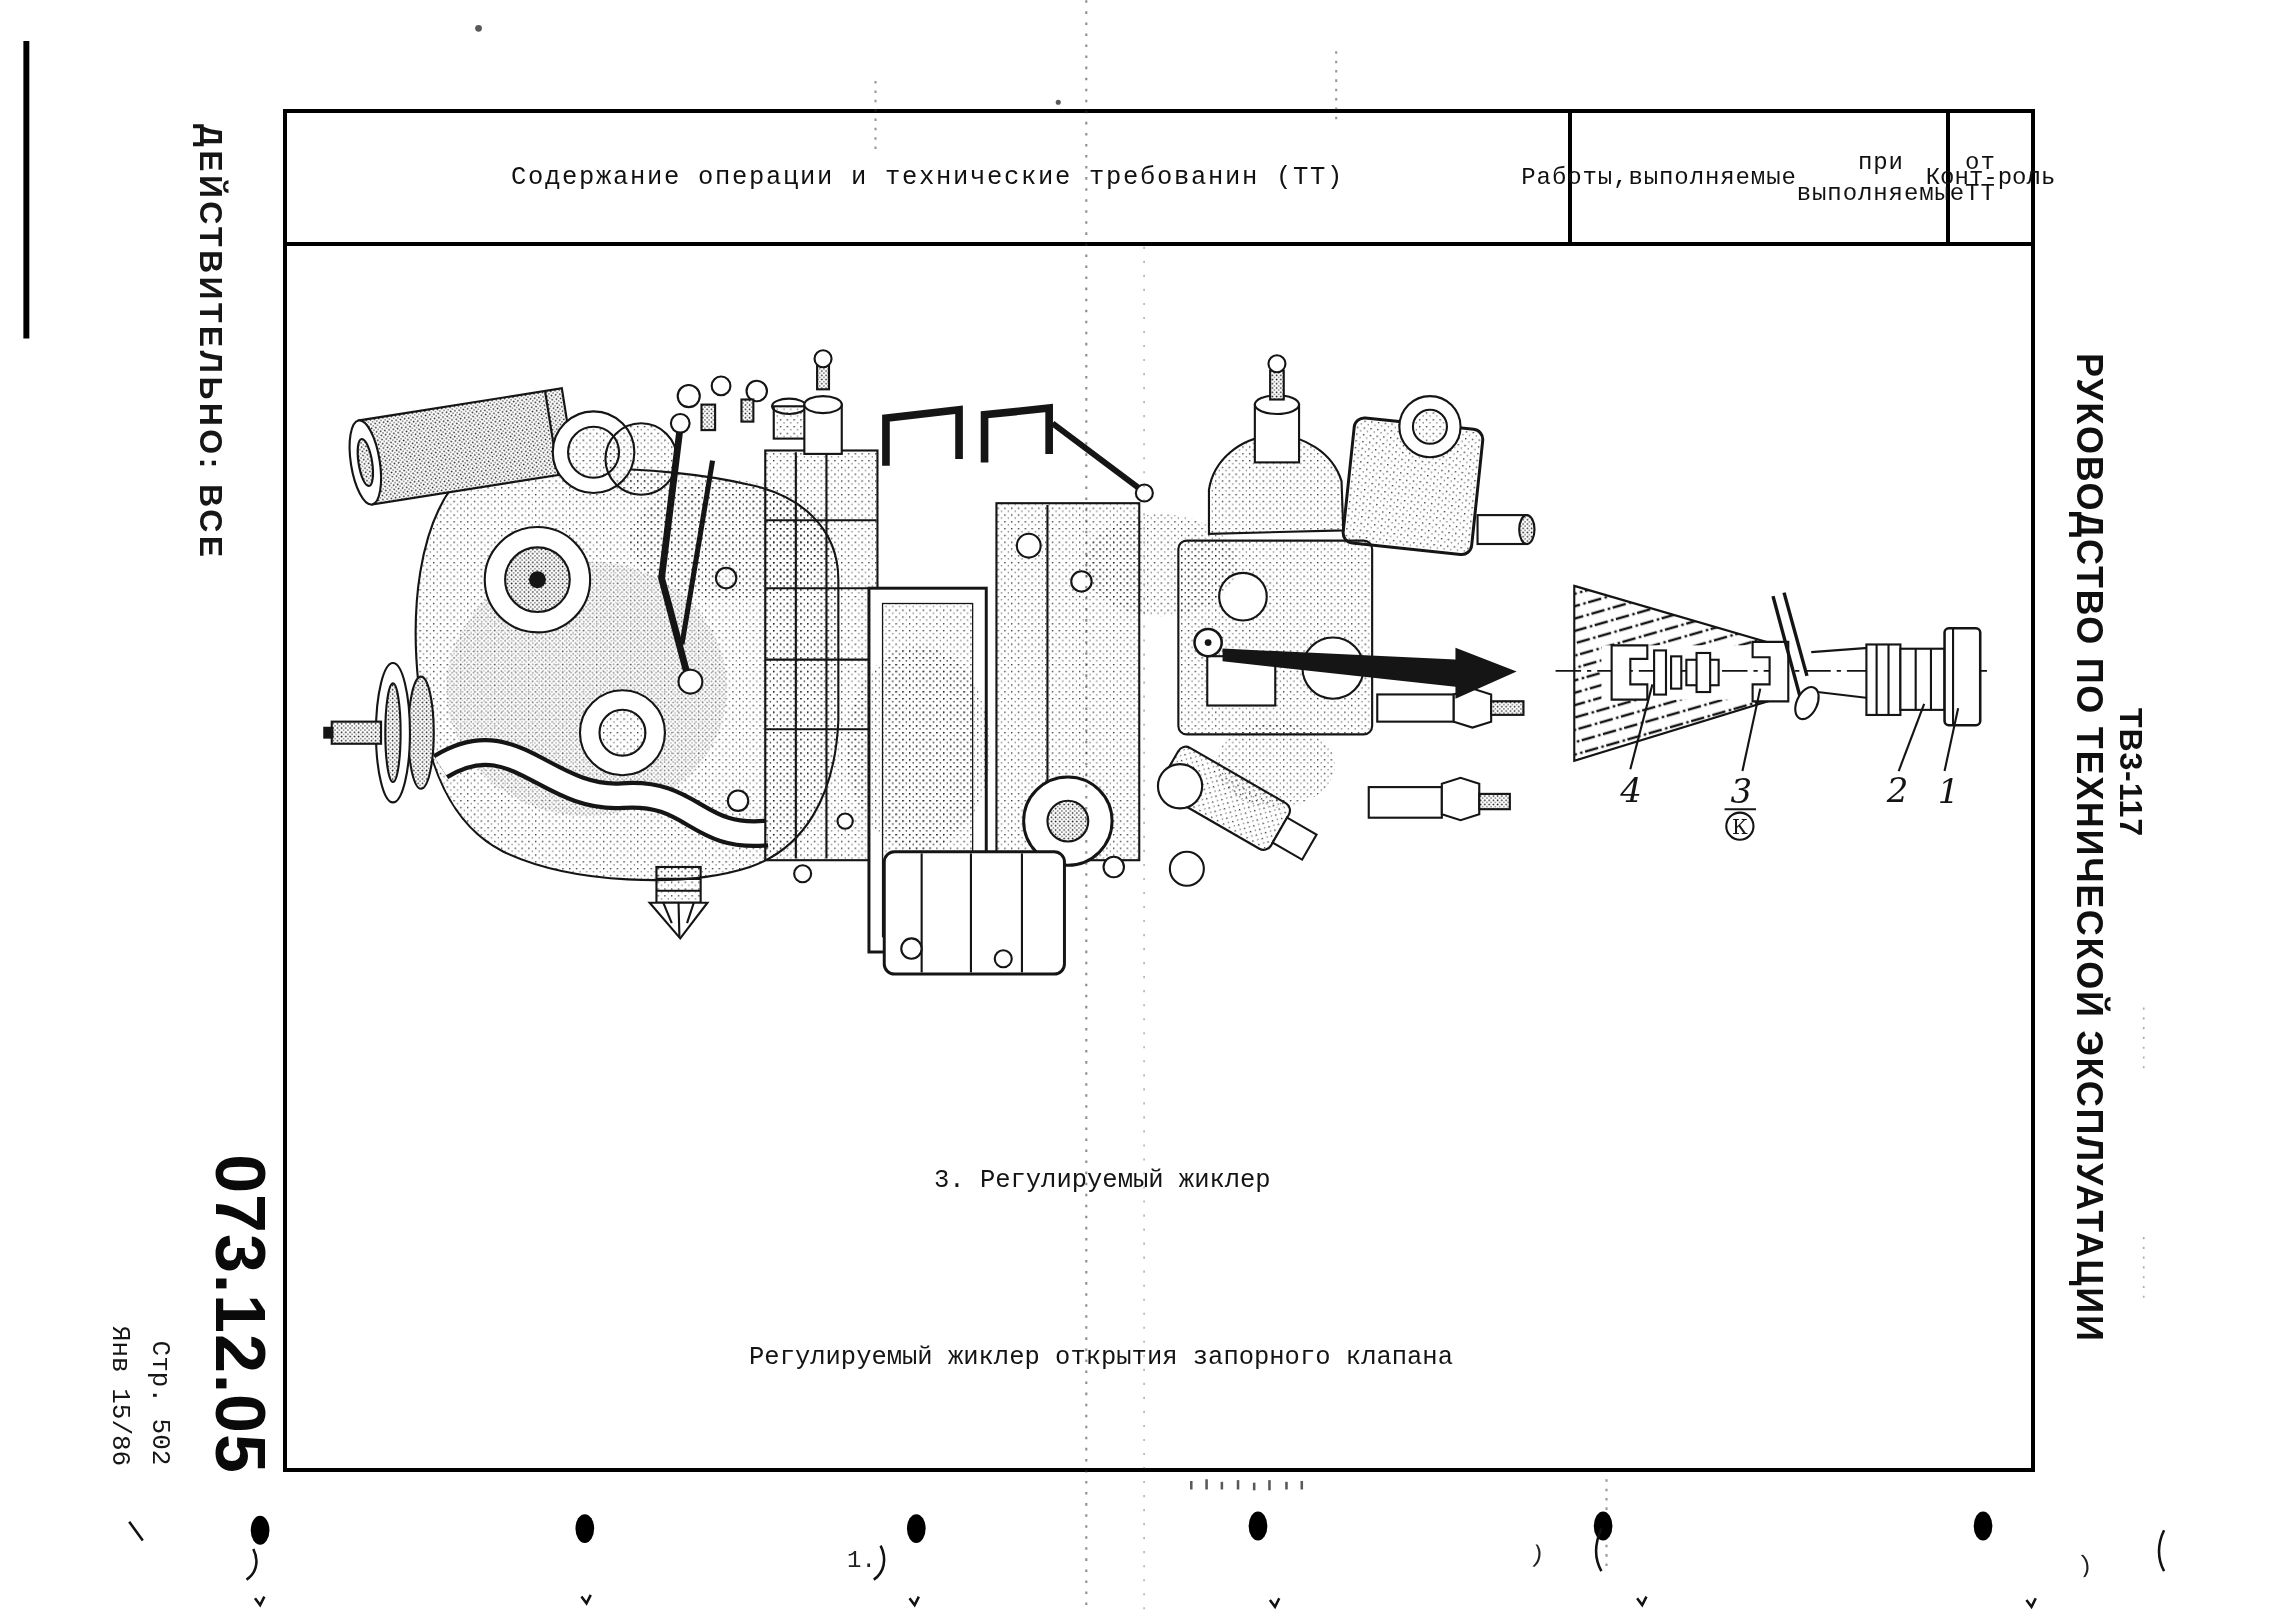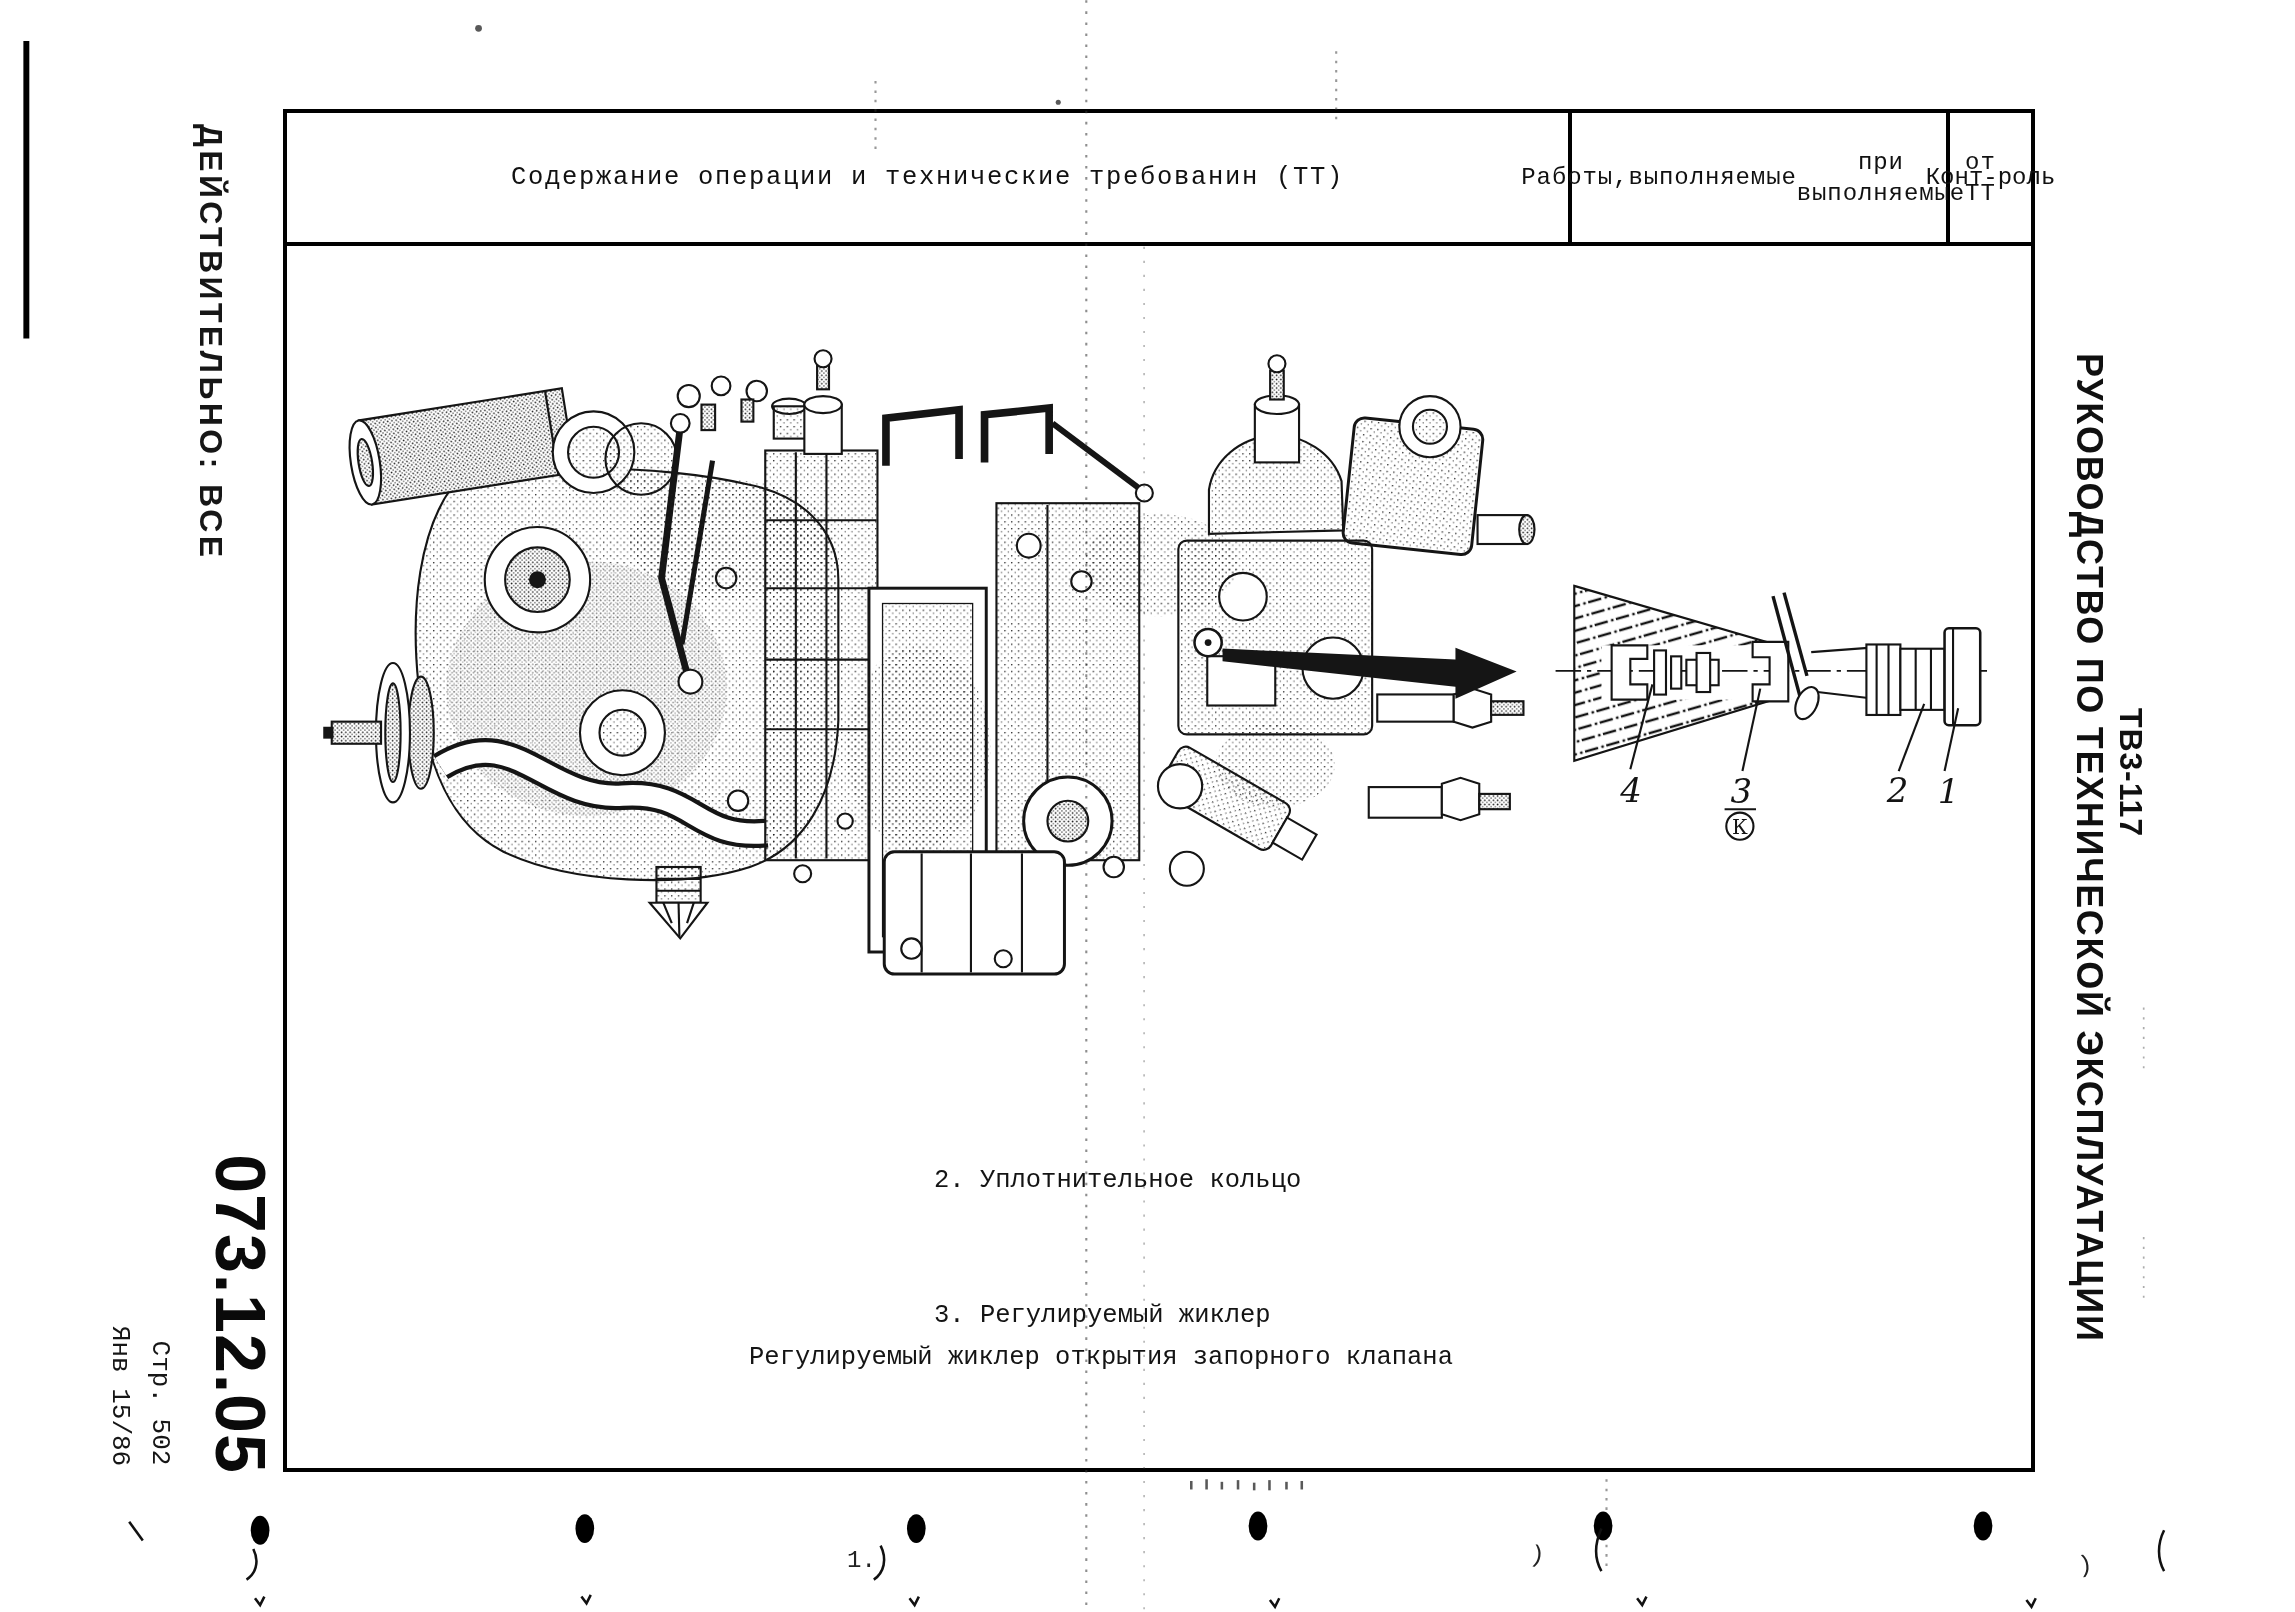--- a/index.html
+++ b/index.html
@@ -236,21 +236,20 @@
     <g font-family="'DejaVu Serif',serif" font-style="italic" font-size="40" fill="#141414">
       <text x="80" y="288">4</text>
       <text x="210" y="290">3</text>
       <text x="394" y="288">2</text>
       <text x="454" y="290">1</text>
       <text x="221" y="326" text-anchor="middle" font-size="24" font-style="normal">К</text>
     </g>
   </svg>
 
   <div class="abs mono legend">
-    <div>2. Уплотнительное кольцо</div>
     <div>3. Регулируемый жиклер</div>
   </div>
 
   <div class="abs mono caption">
     <div>Регулируемый жиклер открытия запорного клапана</div>
   </div>
 
   <svg class="abs" style="left:0;top:0;pointer-events:none;" width="2295" height="1613" viewBox="0 0 2700 1897">
     <line x1="31" y1="48" x2="31" y2="398" stroke="#000" stroke-width="7"></line>
     <line x1="1278" y1="0" x2="1278" y2="1897" stroke="#333" stroke-width="2.5" stroke-dasharray="3 10" opacity="0.55"></line>

